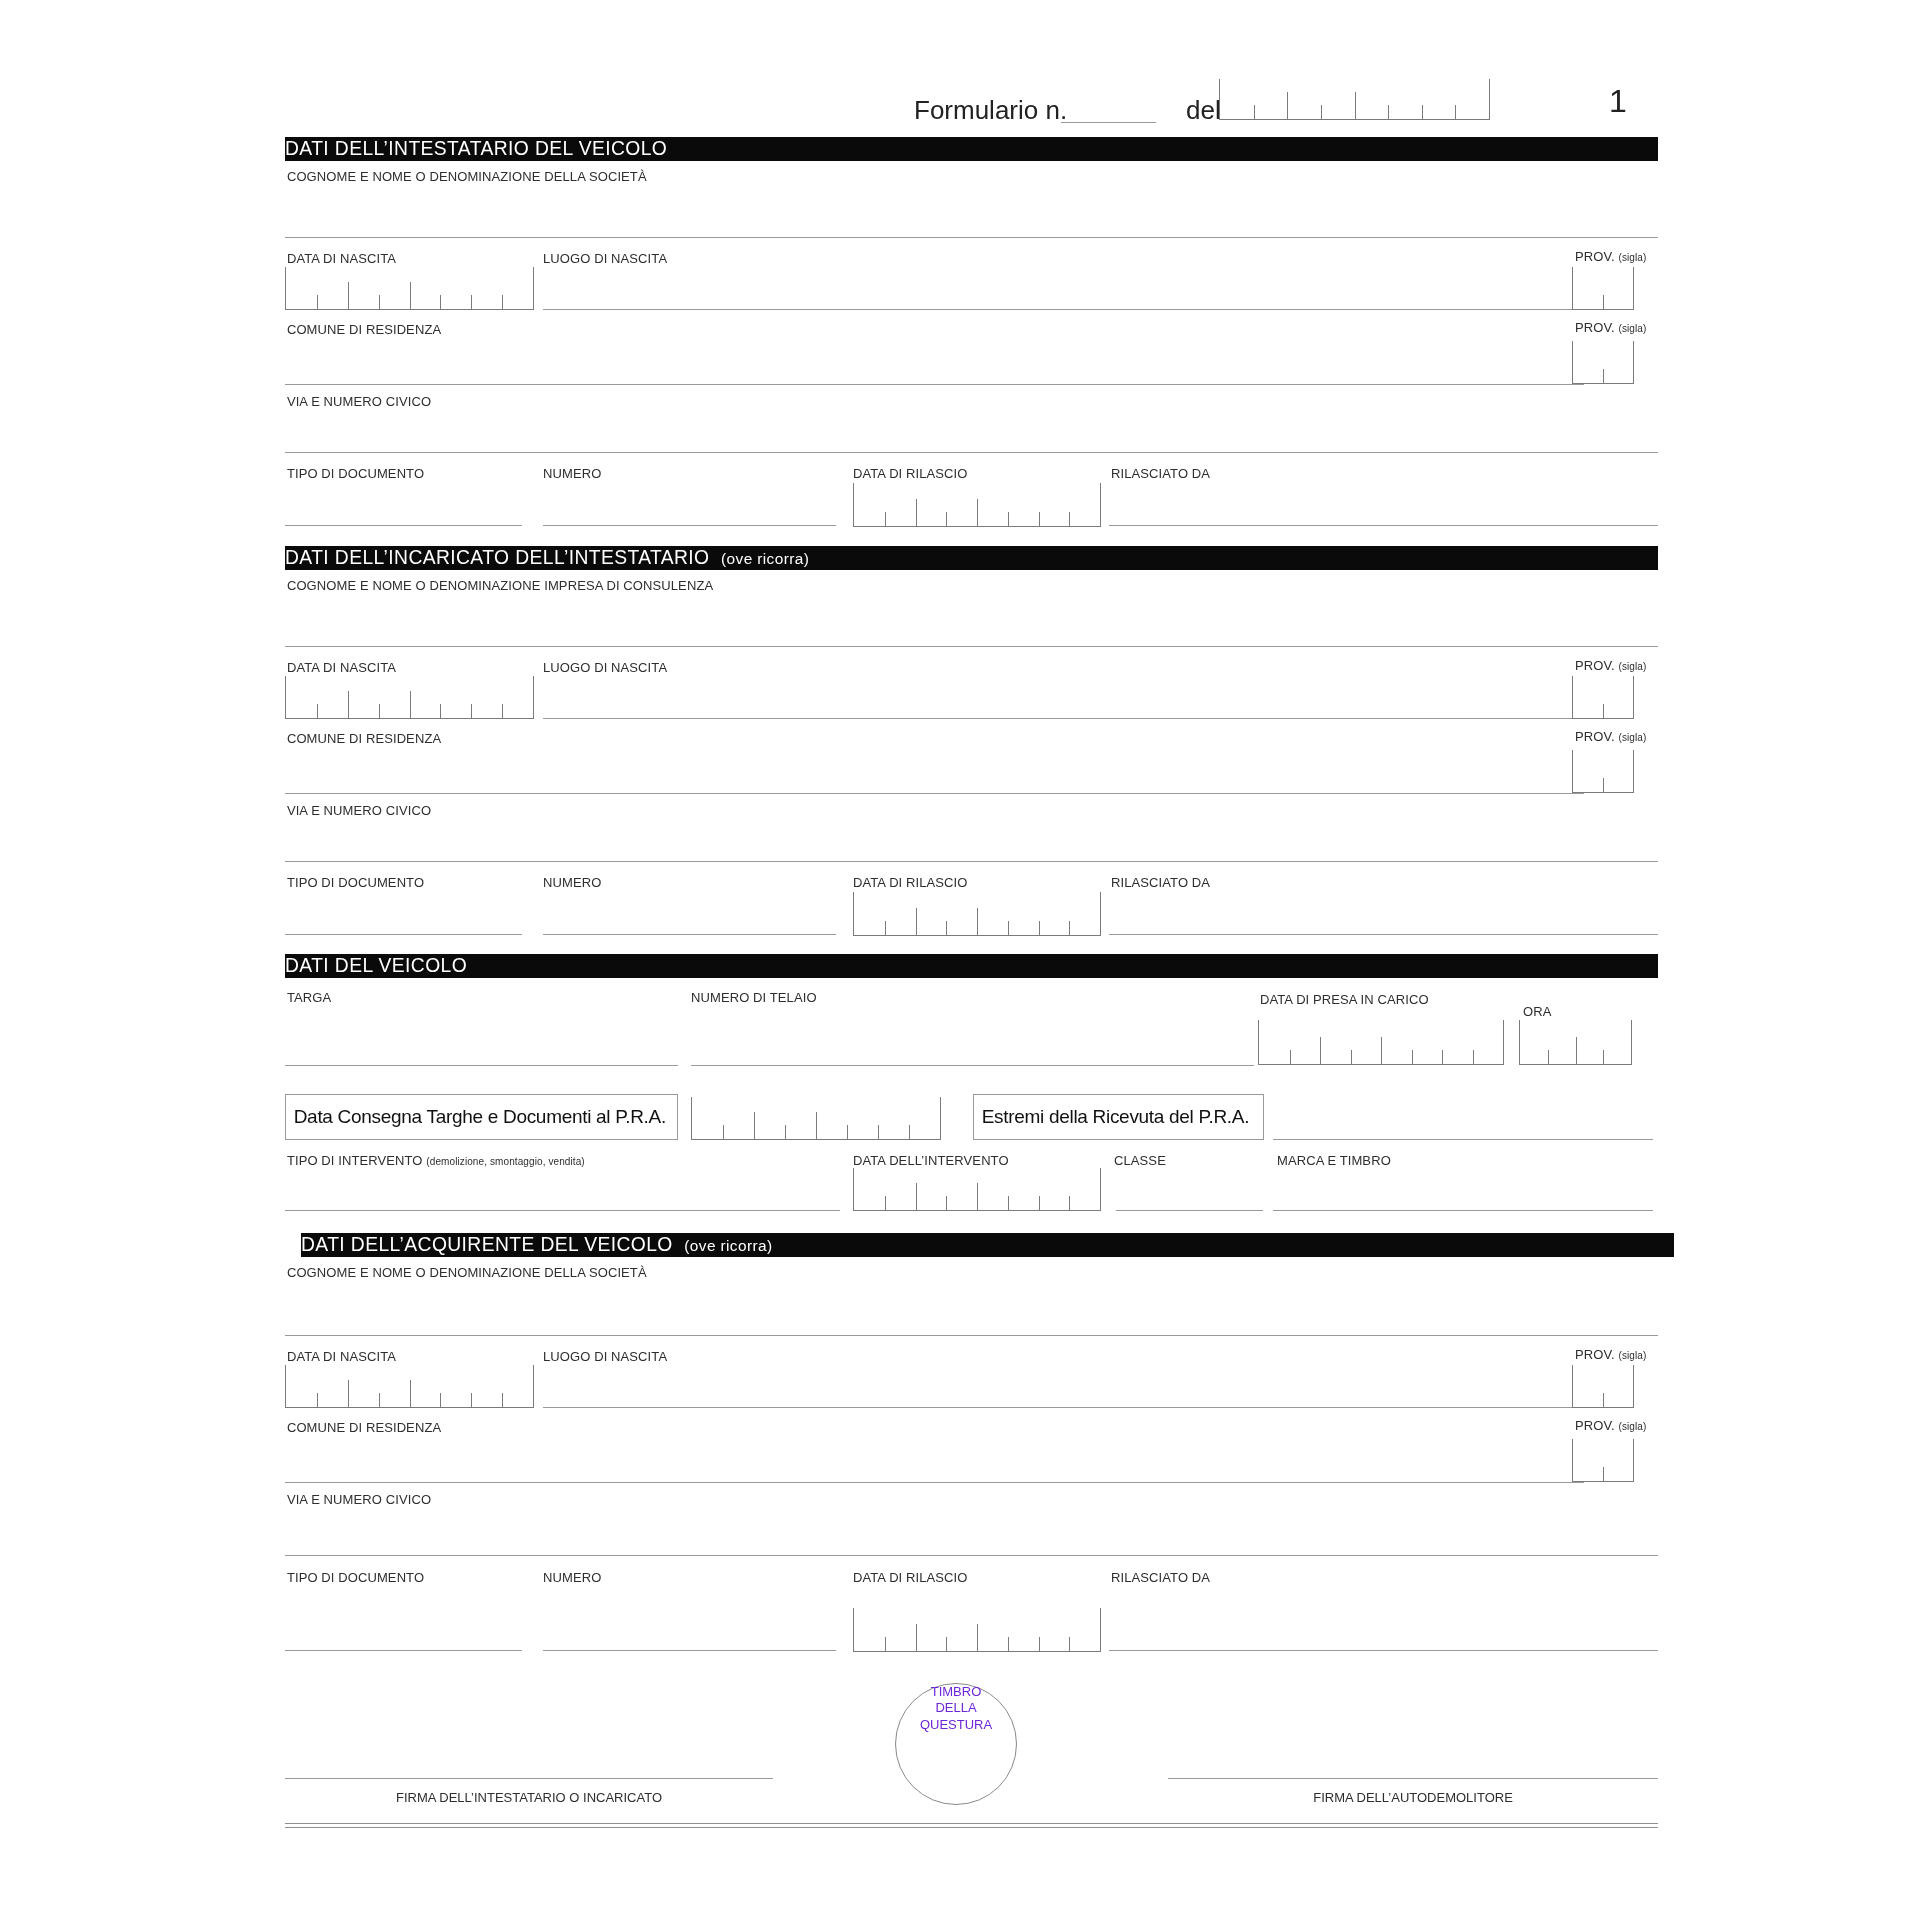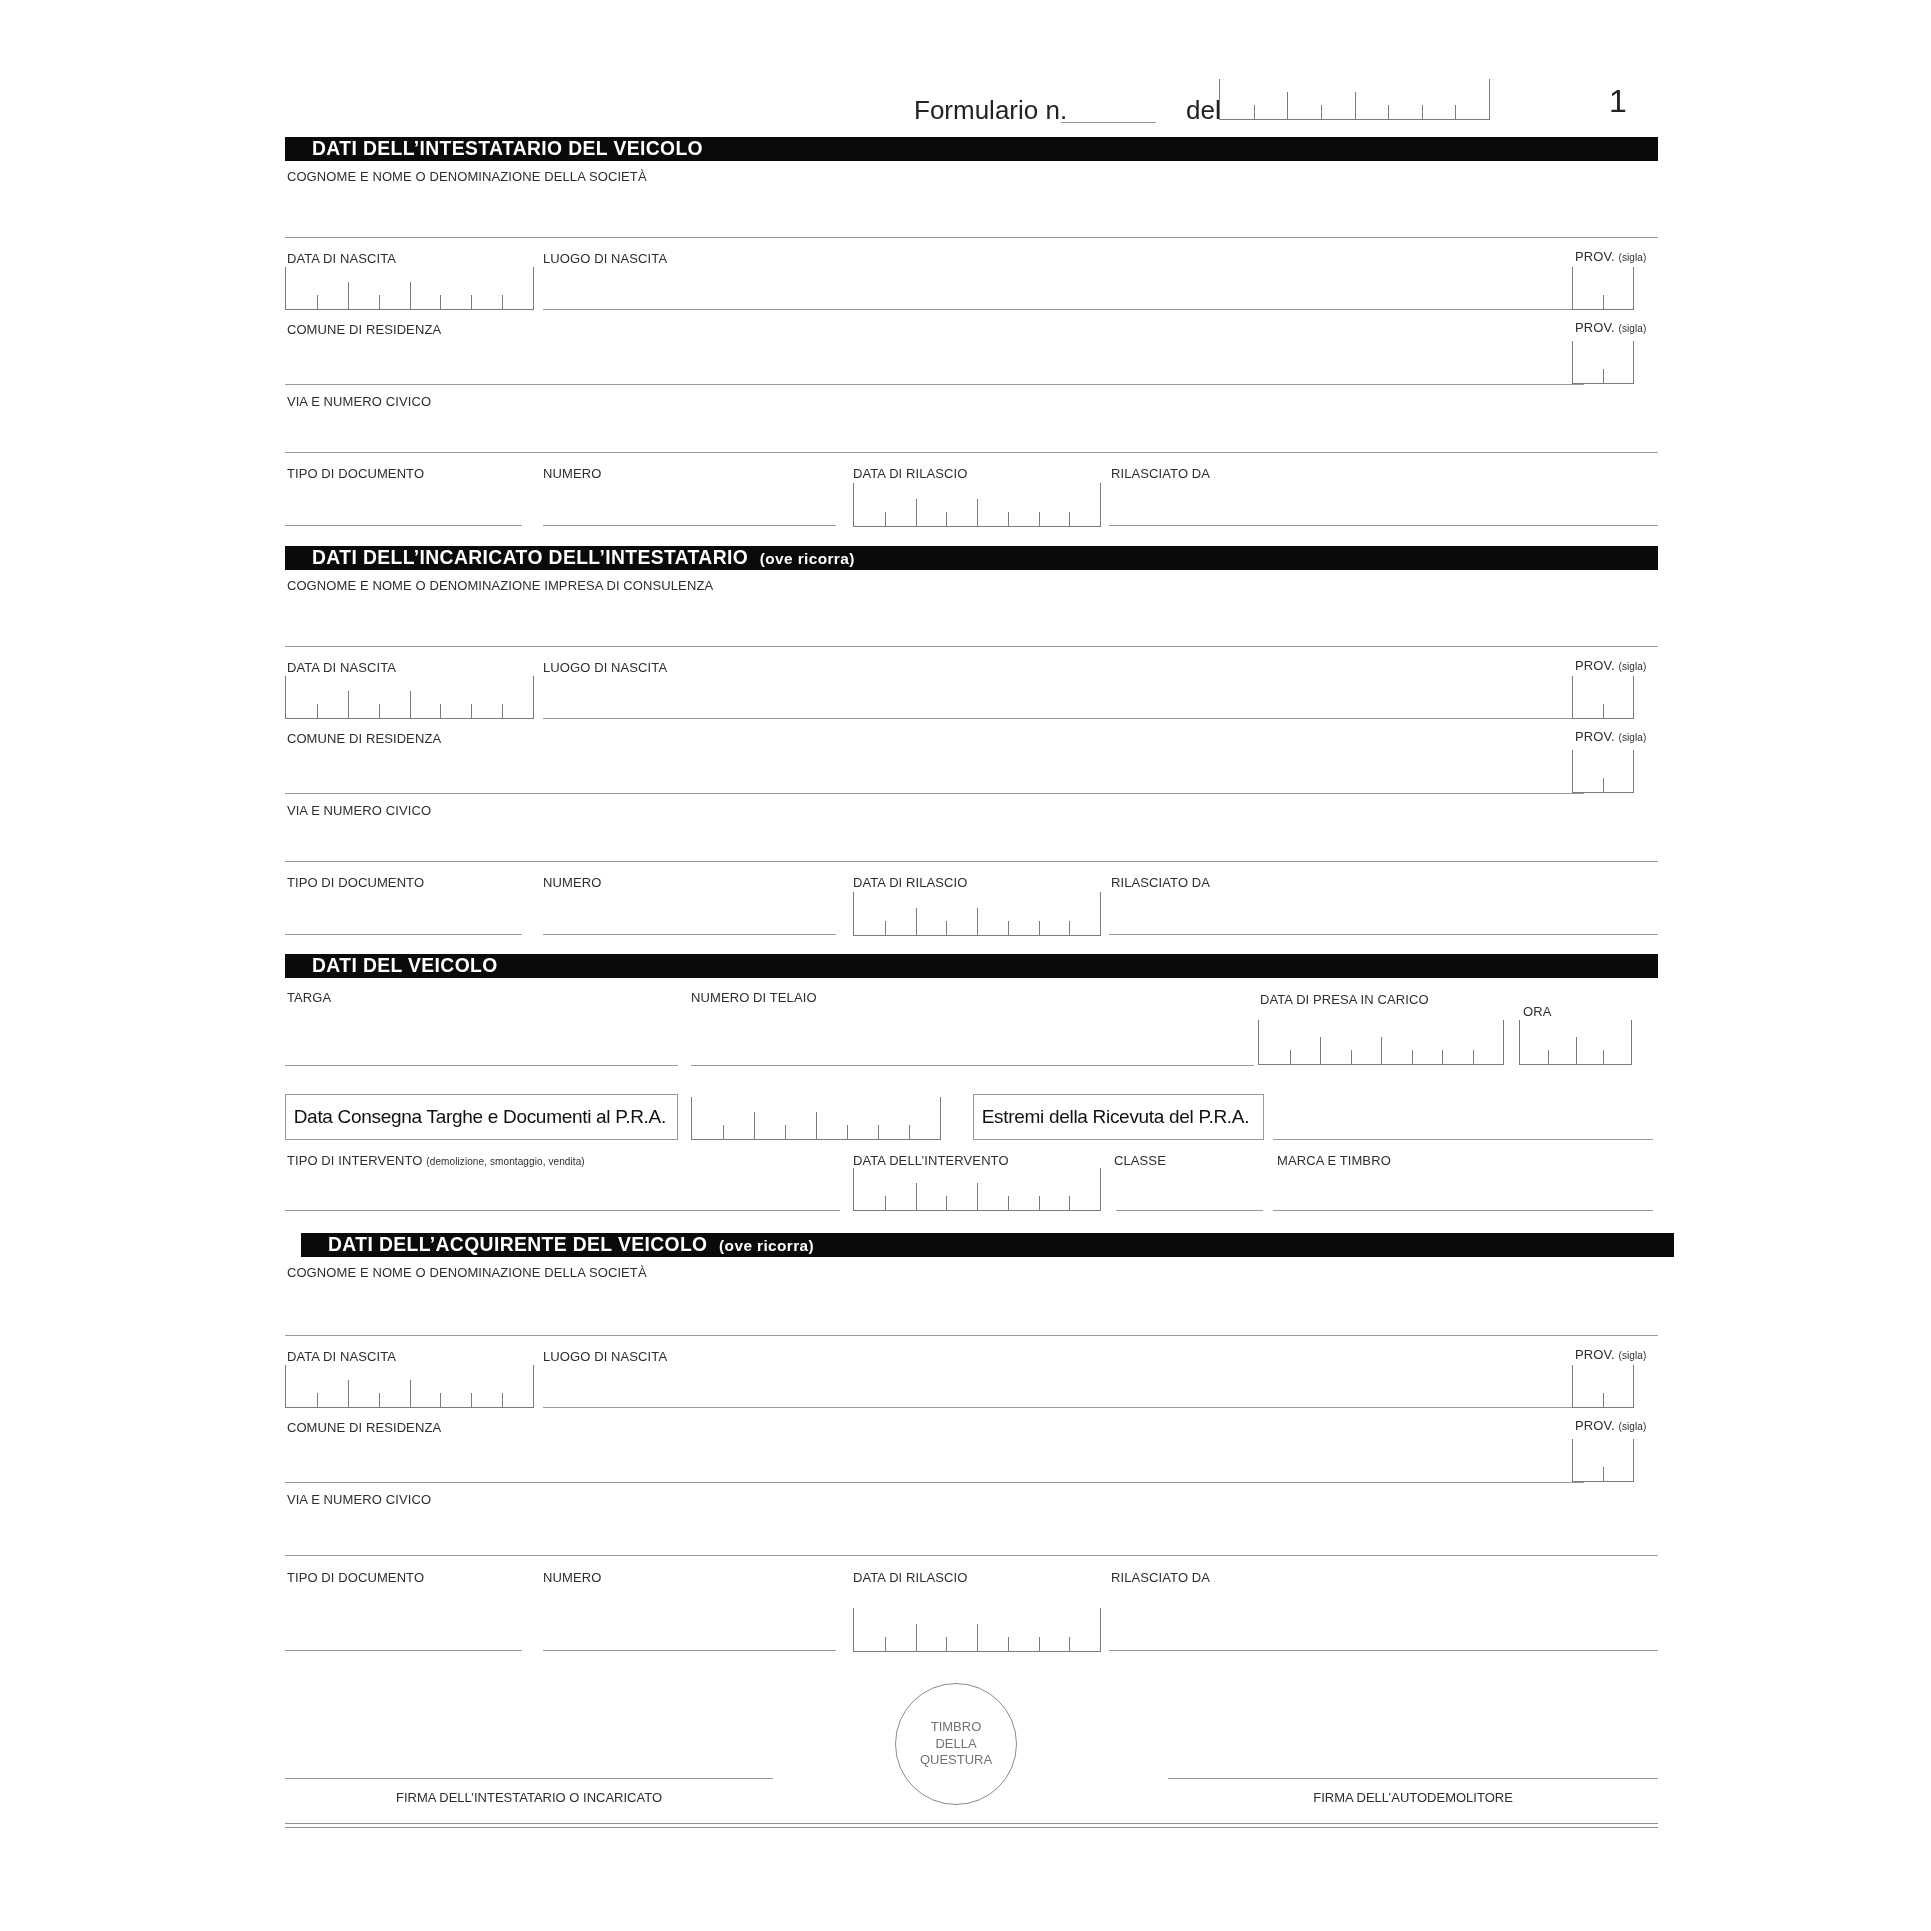--- a/index.html
+++ b/index.html
@@ -1,33 +1,33 @@
 <!DOCTYPE html>
 <html><head>
 <meta charset="utf-8">
 <style>
   html,body{margin:0;padding:0;background:#fff;}
   .page{position:relative;width:1931px;height:1931px;background:#fff;overflow:hidden;
         font-family:"Liberation Sans","DejaVu Sans",sans-serif;color:#2b2b2b;}
   .lbl{position:absolute;font-size:13px;letter-spacing:0.1px;white-space:nowrap;color:#2e2e2e;}
   .lbl .small{font-size:10px;}
-  .bar{position:absolute;background:#0a0a0a;color:#fff;font-weight:bold;font-size:19.3px;
-       line-height:24px;height:24px;padding-left:27px;letter-spacing:0.4px;white-space:nowrap;box-sizing:border-box;}
+  .bar{position:absolute;background:#0a0a0a;color:#fff;font-weight:normal;font-size:19.3px;
+       line-height:24px;height:24px;padding-left:0;letter-spacing:0.4px;white-space:nowrap;box-sizing:border-box;}
   .bar .suffix{font-size:15.4px;margin-left:5.8px;}
   .fline{position:absolute;height:0;border-bottom:1.9px solid #9a9a9a;}
   .comb{position:absolute;border-left:1.9px solid #7b7b7b;border-right:1.9px solid #7b7b7b;
         border-bottom:1.9px solid #7b7b7b;box-sizing:border-box;}
   .comb i{position:absolute;bottom:0;width:0;border-left:1.9px solid #7b7b7b;height:14.5px;}
   .comb i.tall{height:27px;}
   .pbox{position:absolute;border:1.9px solid #9a9a9a;box-sizing:border-box;display:flex;align-items:center;
         padding:0 7.7px;font-size:19px;letter-spacing:-0.3px;white-space:nowrap;color:#111;background:#fff;}
   .pblock,.vblock{position:absolute;left:285px;width:1373px;}
   .circle{position:absolute;left:895px;top:1683px;width:122px;height:122px;border:1.9px solid #8a8a8a;
           border-radius:50%;box-sizing:border-box;display:flex;flex-direction:column;align-items:center;
-          justify-content:center;text-align:center;font-size:13px;line-height:16.4px;color:#737373;}
+          text-align:center;font-size:13px;line-height:16.4px;color:#6d28d9;}
   .sig-label{position:absolute;font-size:13px;text-align:center;color:#2e2e2e;}
   .rule{position:absolute;left:285px;top:1823px;width:1373px;height:2.9px;
         border-top:1.9px solid #8f8f8f;border-bottom:1.9px solid #8f8f8f;box-sizing:content-box;}
   .hdrtxt{position:absolute;font-size:26px;color:#222;white-space:nowrap;}
   .pagenum{position:absolute;left:1609px;top:83px;font-size:32px;color:#222;}
   .allegato{position:absolute;left:285px;top:1840px;width:1373px;text-align:right;font-size:13px;color:#2e2e2e;}
 </style>
 </head>
 <body>
 

